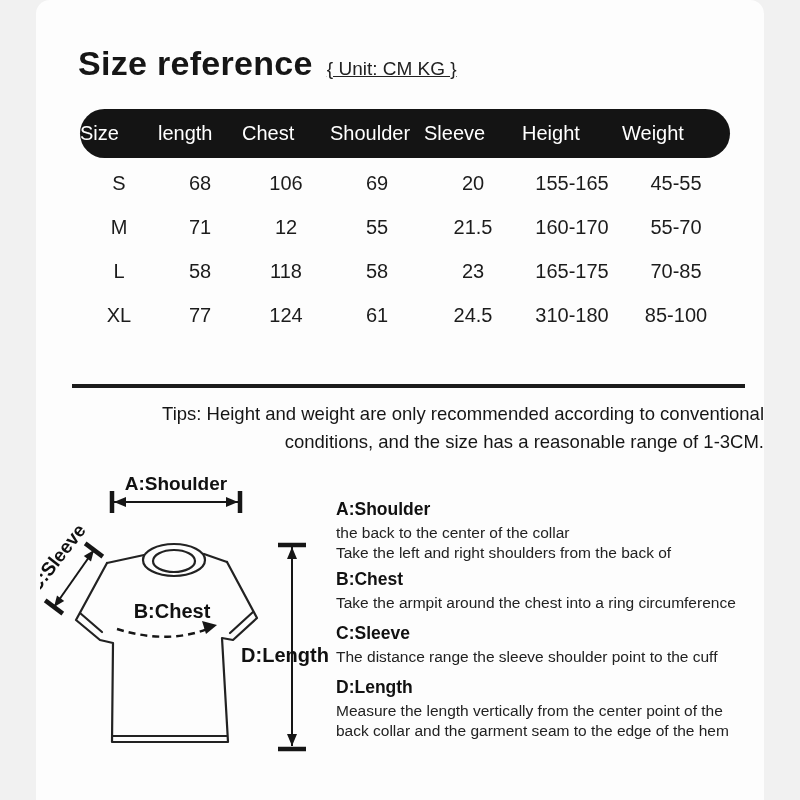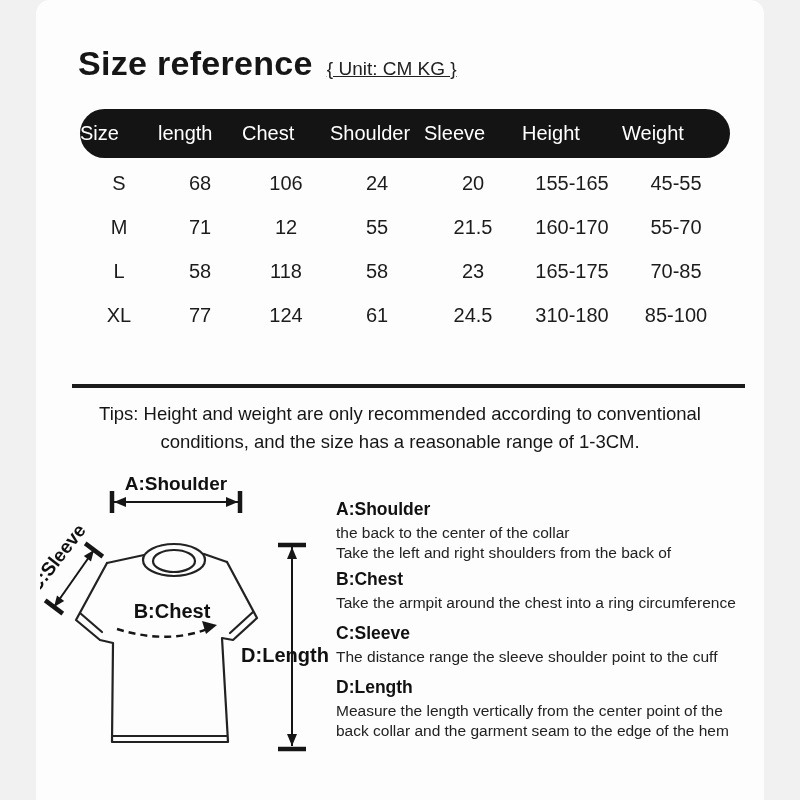--- a/index.html
+++ b/index.html
@@ -37,21 +37,21 @@
     display: grid; grid-template-columns: 78px 84px 88px 94px 98px 100px 108px;
     height: 44px; align-items: center;
     font-size: 20px; color: #1c1c1c;
   }
   .cell { text-align: center; }
 
   .divider { position: absolute; left: 36px; top: 384px; width: 673px; height: 4px; background: #1c1c1c; }
 
   .tips {
     position: absolute; left: 0; top: 400px; width: 728px;
-    text-align: center; font-size: 18.5px; line-height: 27.5px; color: #161616;
+    text-align: right; font-size: 18.5px; line-height: 27.5px; color: #161616;
   }
 
   .diagram { position: absolute; left: 4px; top: 466px; }
   .diagram text { font-family: "Liberation Sans", sans-serif; }
 
   .desc { position: absolute; left: 300px; width: 432px; color: #222; }
   .desc-h { font-size: 17.5px; font-weight: bold; color: #111; margin-bottom: 3px; }
   .desc-l { font-size: 15.5px; line-height: 19.5px; white-space: nowrap; }
 </style>
 </head>
@@ -72,21 +72,21 @@
     <div class="hcell">Sleeve</div>
     <div class="hcell">Height</div>
     <div class="hcell">Weight</div>
   </div>
 
   <div class="tbody">
     <div class="trow">
       <div class="cell">S</div>
       <div class="cell">68</div>
       <div class="cell">106</div>
-      <div class="cell">24</div>
+      <div class="cell">69</div>
       <div class="cell">20</div>
       <div class="cell">155-165</div>
       <div class="cell">45-55</div>
     </div>
     <div class="trow">
       <div class="cell">M</div>
       <div class="cell">71</div>
       <div class="cell">12</div>
       <div class="cell">55</div>
       <div class="cell">21.5</div>

